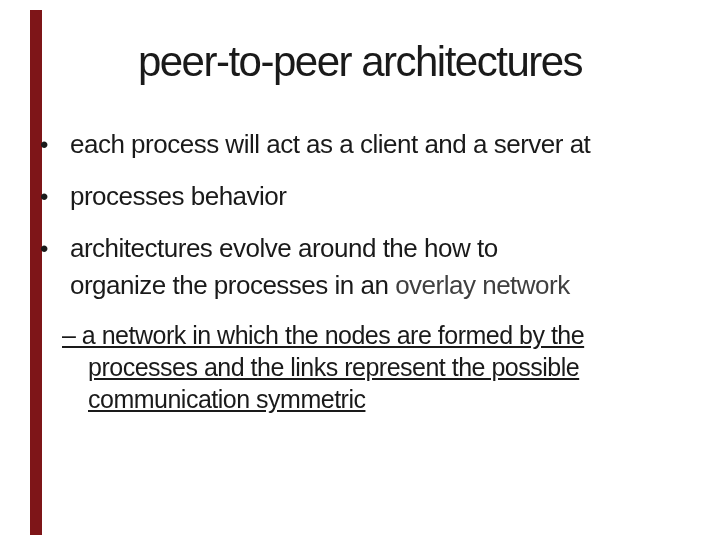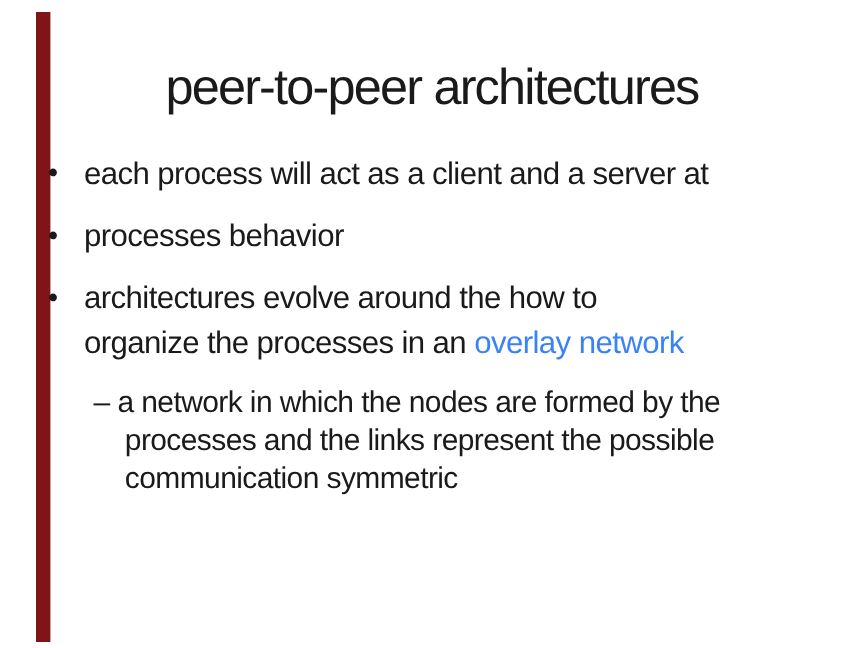--- a/index.html
+++ b/index.html
@@ -16,21 +16,21 @@
   }
   .accent-bar {
     position: absolute;
     left: 30px; top: 10px;
     width: 12px; height: 525px;
     background: #7E1518;
   }
   .title {
     position: absolute;
     top: 38px; left: 0; right: 0;
-    margin: 11px;
+    margin: 0;
     text-align: center;
     font-size: 42px;
     font-weight: 400;
     color: #1a1a1a;
     letter-spacing: -1.5px;
     white-space: nowrap;
   }
   .content {
     position: absolute;
     left: 40px; top: 126px; right: 4px;
@@ -45,21 +45,21 @@
     color: #1a1a1a;
   }
   .lines { flex: 1; }
   .line {
     font-size: 26px;
     line-height: 37px;
     letter-spacing: -0.5px;
     white-space: nowrap;
   }
   .link { color: #1F7CB8; }
-  .sub { margin-left: 38px; margin-top: 2px; }
+  .sub { margin-left: 22px; margin-top: 2px; text-decoration: underline; }
   .sub .line {
     font-size: 25px;
     line-height: 32px;
     letter-spacing: -0.5px;
   }
   .sub .indent { padding-left: 26px; }
 </style>
 </head>
 <body style="background: rgb(255, 255, 255);">
 
@@ -81,21 +81,21 @@
       <span class="marker">•</span>
       <div class="lines">
         <div class="line">processes behavior</div>
       </div>
     </div>
 
     <div class="bullet">
       <span class="marker">•</span>
       <div class="lines">
         <div class="line">architectures evolve around the how to</div>
-        <div class="line"><span>organize the processes in an </span><span class="link" style="color: #3b82f6;">overlay network</span></div>
+        <div class="line"><span>organize the processes in an </span><span class="link" style="color: #404040;">overlay network</span></div>
       </div>
     </div>
 
     <div class="sub">
       <div class="line">– a network in which the nodes are formed by the</div>
       <div class="line indent">processes and the links represent the possible</div>
       <div class="line indent">communication symmetric</div>
     </div>
 
   </div>

